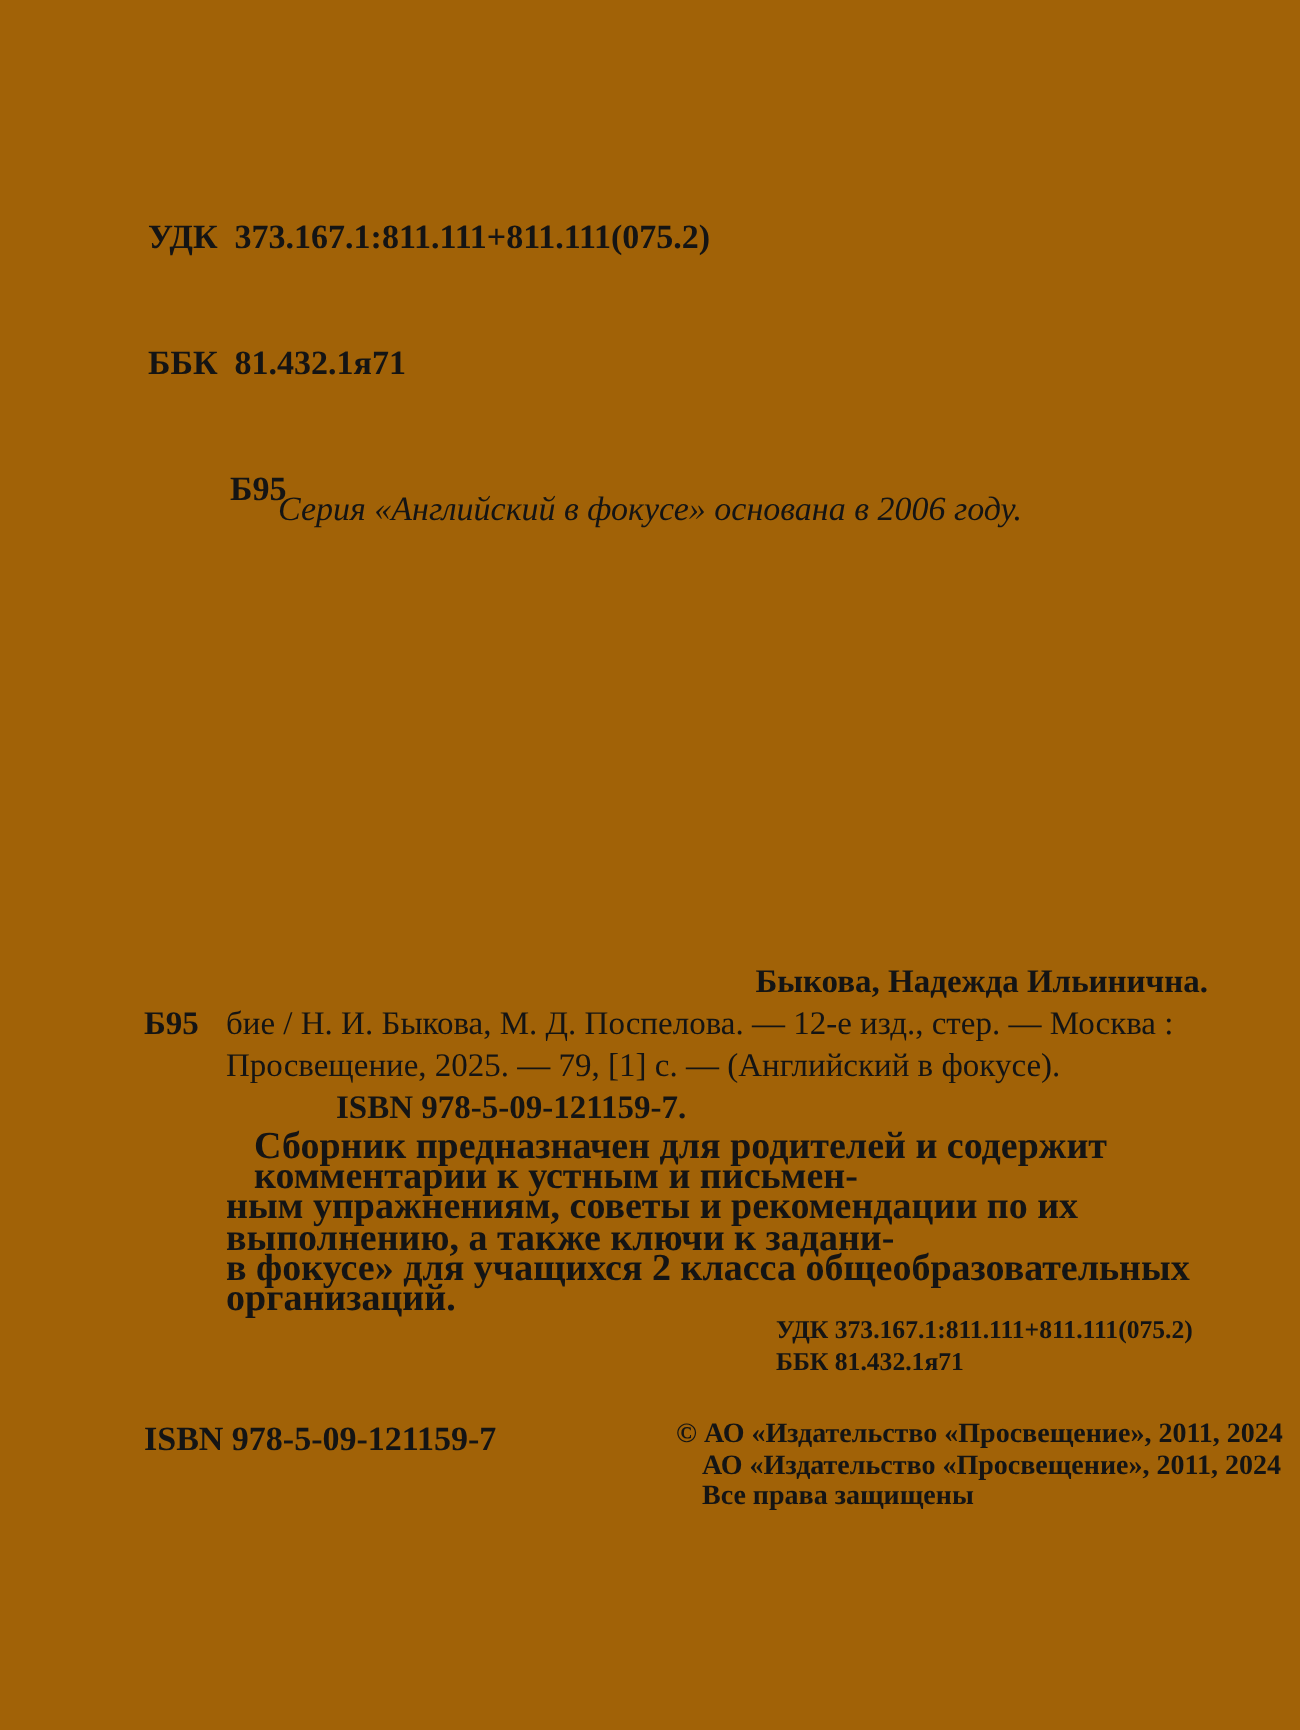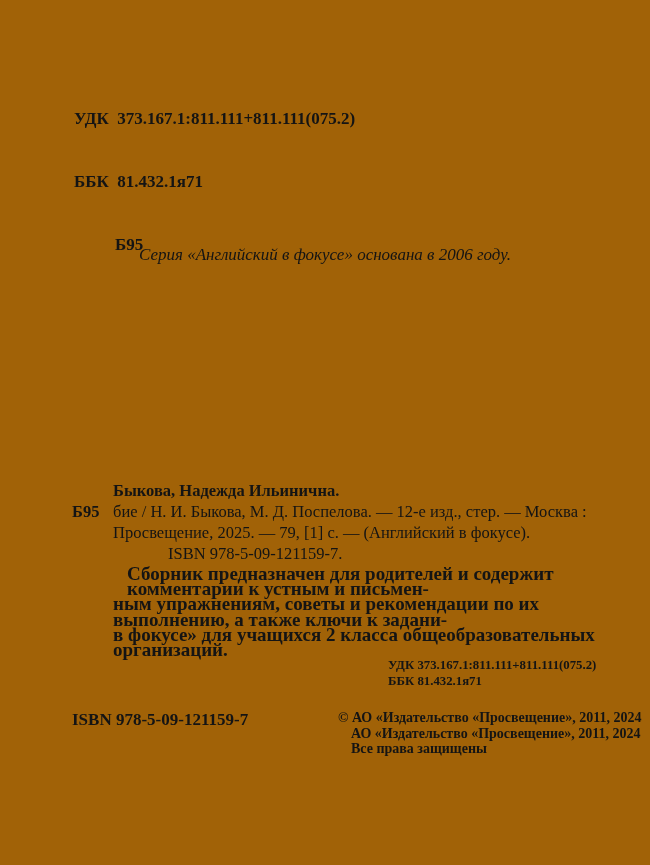--- a/index.html
+++ b/index.html
@@ -41,30 +41,31 @@
     position: absolute;
     left: 72px;
     top: 480px;
     width: 532px;
     font-size: 16.5px;
     line-height: 21px;
   }
   .entry .author {
     font-weight: bold;
     margin-left: 41px;
+    text-align: right;
   }
   .entry .bib-wrap { position: relative; }
   .entry .entry-code {
     position: absolute;
     left: 0;
     top: 0;
     font-weight: bold;
   }
   .entry .bib-lines { margin-left: 41px; }
-  .entry .isbn-line { margin-left: 55px; }
+  .entry .isbn-line { margin-left: 55px; font-weight: bold; }
 
   .annotation {
     margin-left: 41px;
     margin-top: 2px;
     font-size: 19px;
     line-height: 15.2px;
     width: 492px;
     font-weight: bold;
   }
   .annotation .first { margin-left: 14px; }

